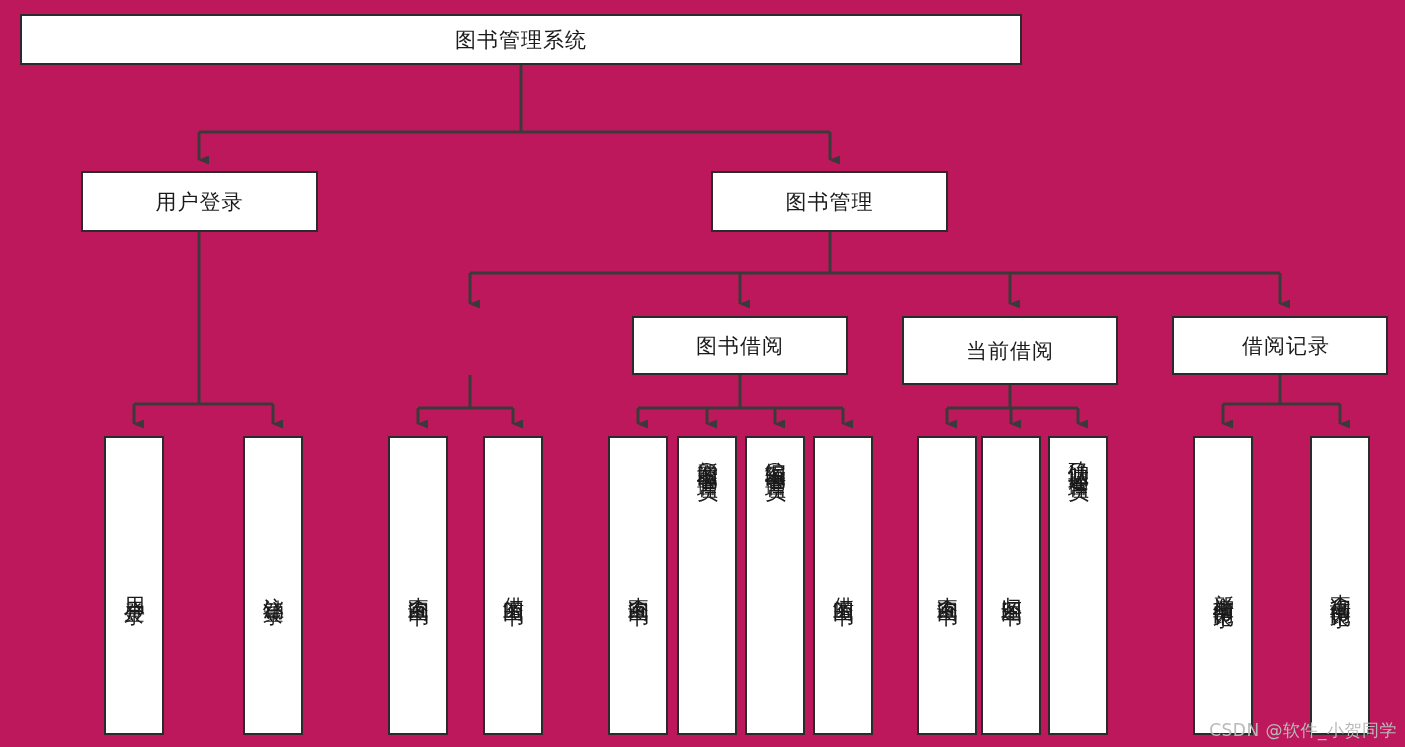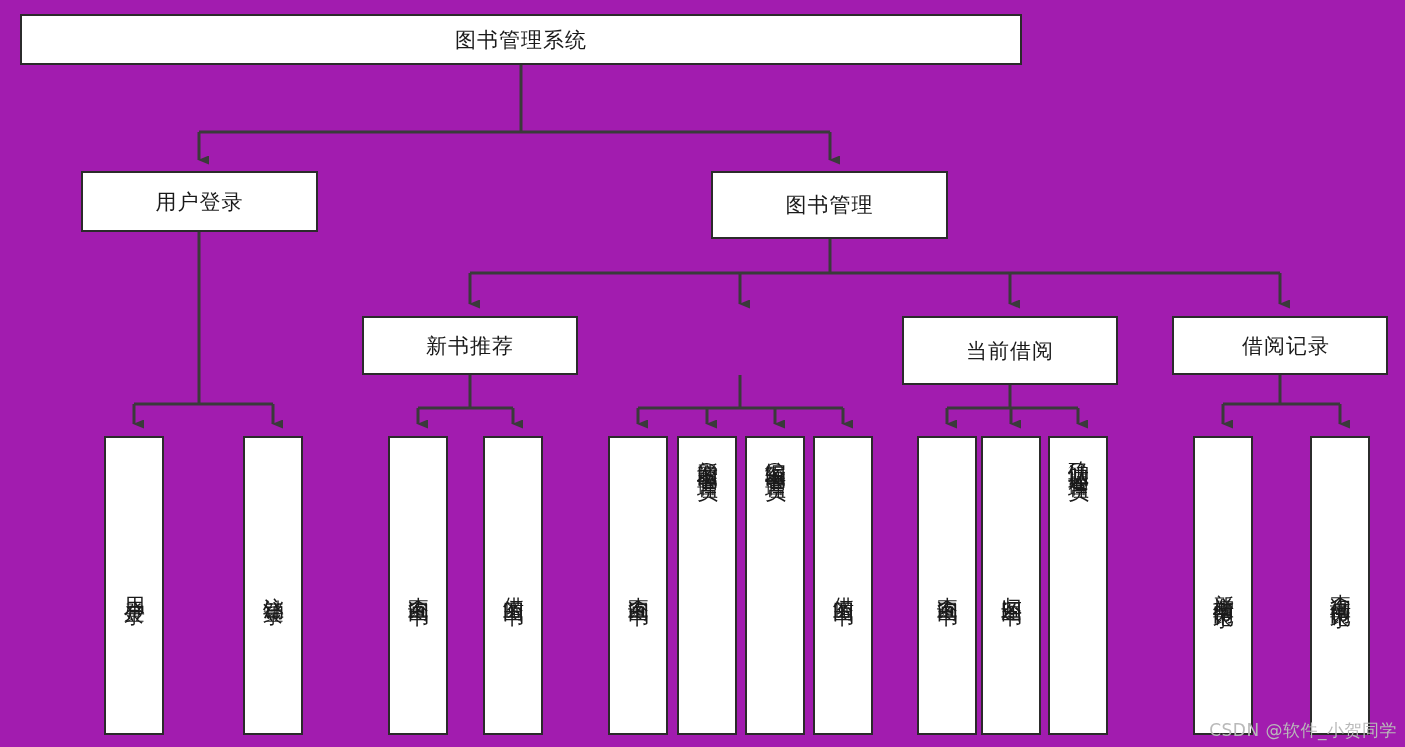--- a/index.html
+++ b/index.html
@@ -1,18 +1,18 @@
 <!DOCTYPE html>
 <html><head>
 <meta charset="utf-8">
 <style>
   html,body{margin:0;padding:0;background:#ffffff;}
   body{width:1405px;height:747px;overflow:hidden;
        font-family:"DejaVu Sans","Liberation Sans",sans-serif;}
-  #canvas{position:relative;width:1405px;height:747px;background:#a21caf;}
+  #canvas{position:relative;width:1405px;height:747px;background:#be185d;}
   svg.edges{position:absolute;left:0;top:0;width:1405px;height:747px;pointer-events:none;}
   .node{position:absolute;box-sizing:border-box;background:#ffffff;
         border:2.5px solid #2b2b2b;display:flex;align-items:center;
         justify-content:center;color:#1a1a1a;}
   .node.h{font-size:21px;letter-spacing:1px;}
   .node.v{writing-mode:vertical-rl;text-orientation:upright;
           font-size:21px;letter-spacing:3px;line-height:1;
           padding:6px 0;justify-content:center;}
   .node.v.toppad{justify-content:flex-start;}
   .watermark{position:absolute;right:8px;bottom:5px;font-size:17px;
@@ -69,23 +69,23 @@
       <path d="M1280,375 L1280,404"></path>
       <path d="M1223,404 L1340,404"></path>
       <path d="M1223,404 L1223,424" marker-end="url(#arrow)"></path>
       <path d="M1340,404 L1340,424" marker-end="url(#arrow)"></path>
     </g>
   </svg>
 
   <div class="node h" id="node-root" style="left: 20px; top: 14px; width: 1002px; height: 51px;">图书管理系统</div>
 
   <div class="node h" id="l2-0" style="left: 81px; top: 171px; width: 237px; height: 61px;">用户登录</div>
-  <div class="node h" id="l2-1" style="left: 711px; top: 171px; width: 237px; height: 68px;">图书管理</div>
+  <div class="node h" id="l2-1" style="left: 711px; top: 171px; width: 237px; height: 61px;">图书管理</div>
 
-  <div class="node h" id="l3-0" style="left: 362px; top: 316px; width: 216px; height: 59px;">新书推荐</div>
+  <div class="node h" id="l3-1" style="left: 632px; top: 316px; width: 216px; height: 59px;">图书借阅</div>
   <div class="node h" id="l3-2" style="left: 902px; top: 316px; width: 216px; height: 69px;">当前借阅</div>
   <div class="node h" id="l3-3" style="left: 1172px; top: 316px; width: 216px; height: 59px; padding-left: 12px;">借阅记录</div>
 
   <div class="node v" id="lf-0" style="left: 104px; top: 436px; width: 60px; height: 299px;">用户登录</div>
   <div class="node v" id="lf-1" style="left: 243px; top: 436px; width: 60px; height: 299px;">注销登录</div>
   <div class="node v" id="lf-2" style="left: 388px; top: 436px; width: 60px; height: 299px;">查询图书</div>
   <div class="node v" id="lf-3" style="left: 483px; top: 436px; width: 60px; height: 299px;">借阅图书</div>
   <div class="node v" id="lf-4" style="left: 608px; top: 436px; width: 60px; height: 299px;">查询图书</div>
   <div class="node v toppad" id="lf-5" style="left: 677px; top: 436px; width: 60px; height: 299px;">新增图书（管理员）</div>
   <div class="node v toppad" id="lf-6" style="left: 745px; top: 436px; width: 60px; height: 299px;">编辑图书（管理员）</div>

